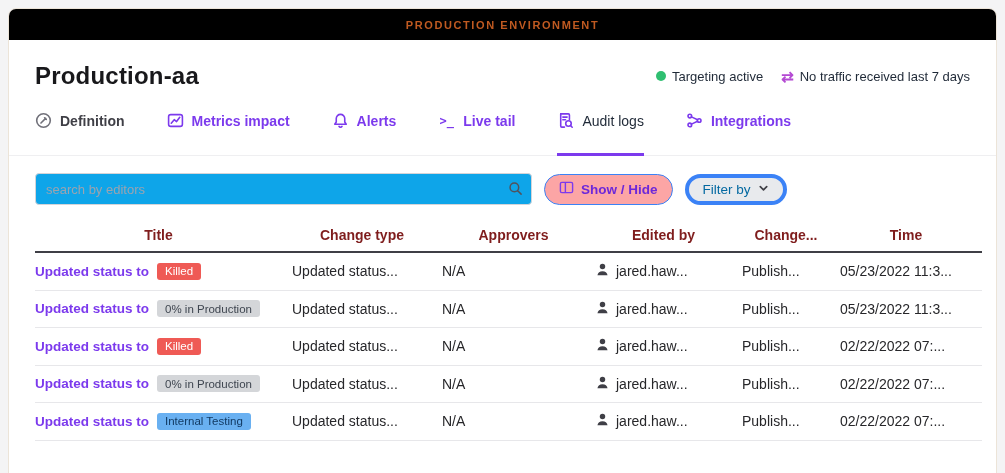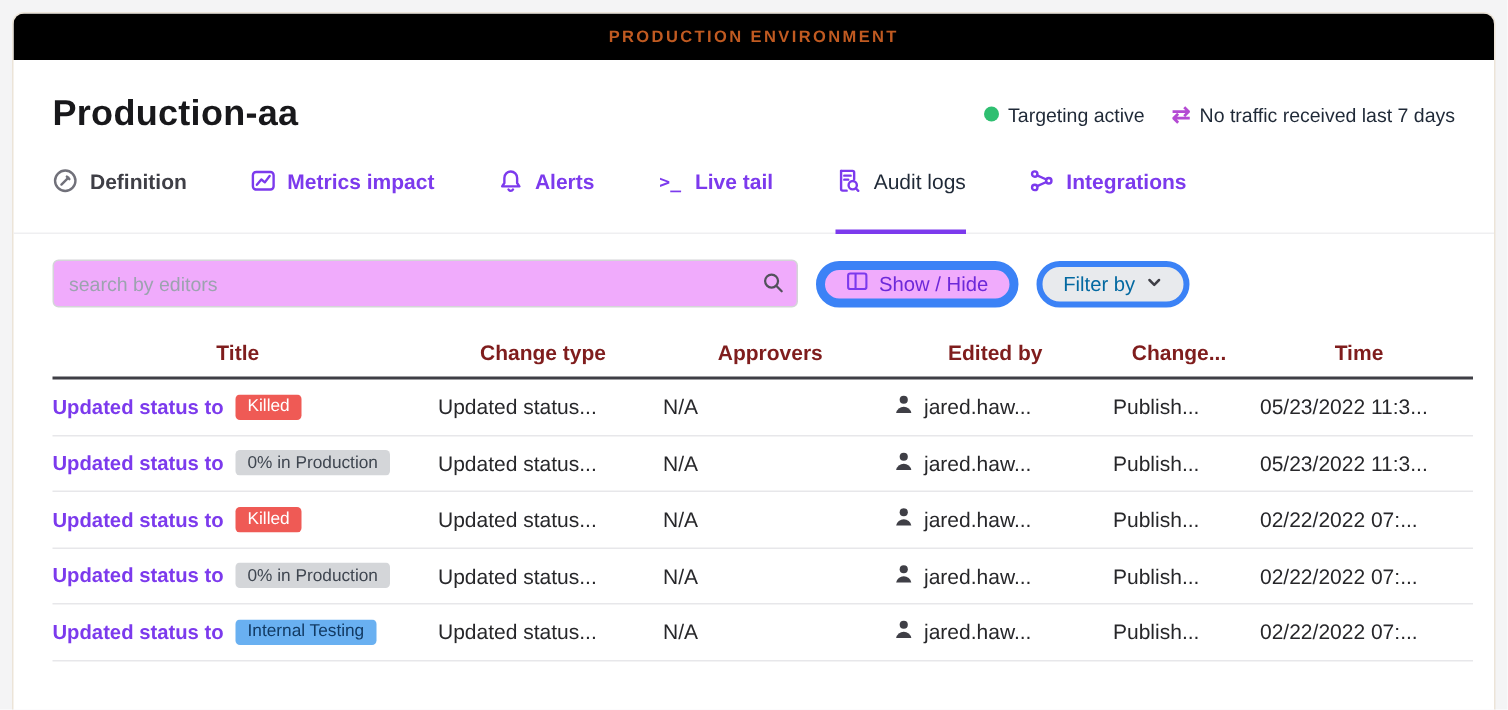--- a/index.html
+++ b/index.html
@@ -57,31 +57,31 @@
   .ticon svg { width:17px; height:17px; fill:none; stroke:#7c3aed; stroke-width:1.5; stroke-linecap:round; stroke-linejoin:round; }
   .ticon.term { font-family:"DejaVu Sans Mono", monospace; font-size:12px; font-weight:700; color:#7c3aed; }
   
   .toolbar { display:flex; align-items:center; gap:12px; padding:17px 26px 0 26px; }
   .search { position:relative; }
   .search input {
     width:497px; height:32px;
     border:1px solid #d4d4d8; border-radius:4px;
     padding:0 32px 0 10px; font-size:13px; color:#1f2937;
     font-family:"Liberation Sans", sans-serif;
-    outline:none; background:#f0abfc;
+    outline:none; background:#0ea5e9;
   }
   .search input::placeholder { color:#9ca3af; }
   .search .sicon { position:absolute; right:9px; top:8px; }
   .search .sicon svg { width:15px; height:15px; fill:none; stroke:#52525b; stroke-width:1.6; stroke-linecap:round; }
   .btn {
     display:flex; align-items:center; gap:7px;
     height:31px; padding:0 14px; border-radius:16px;
-    font-size:13.5px; font-weight:400; cursor:pointer;
+    font-size:13.5px; font-weight:700; cursor:pointer;
     font-family:"Liberation Sans", sans-serif;
-    background:#f0abfc; border:6px solid #3b82f6; color:#6d28d9;
+    background:#fca5a5; border:1px solid #3b82f6; color:#6d28d9;
   }
   .btn.gray { background:#e8eaed; border:4px solid #3b82f6; color:#0369a1; font-weight:400; }
   .btn .bicon svg { width:15px; height:15px; fill:none; stroke:#7c3aed; stroke-width:1.5; stroke-linejoin:round; }
   .btn .chev svg { width:11px; height:11px; fill:none; stroke:#3f3f46; stroke-width:1.8; stroke-linecap:round; stroke-linejoin:round; }
   
   .table { margin:14px 14px 0 26px; }
   .trow {
     display:grid;
     grid-template-columns:257px 150px 153px 147px 98px minmax(0,1fr);
     align-items:center;

